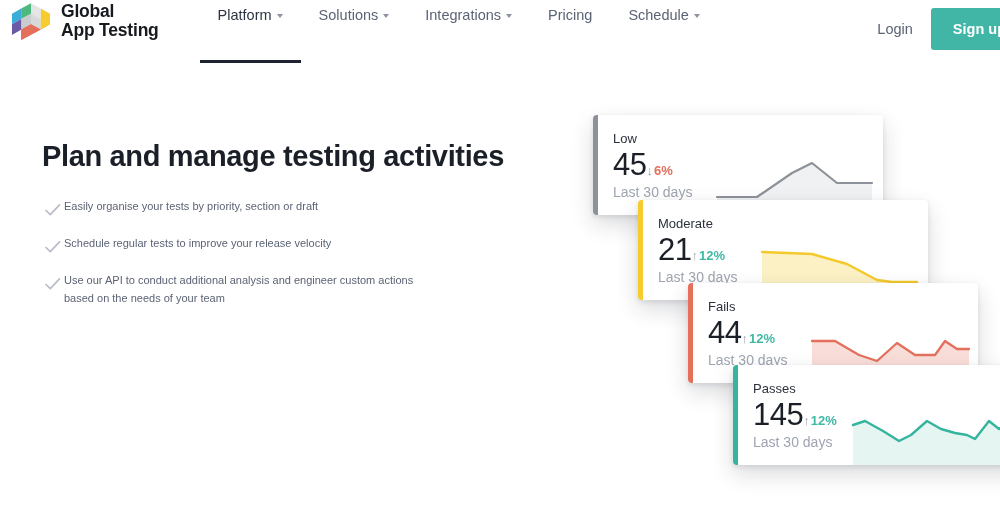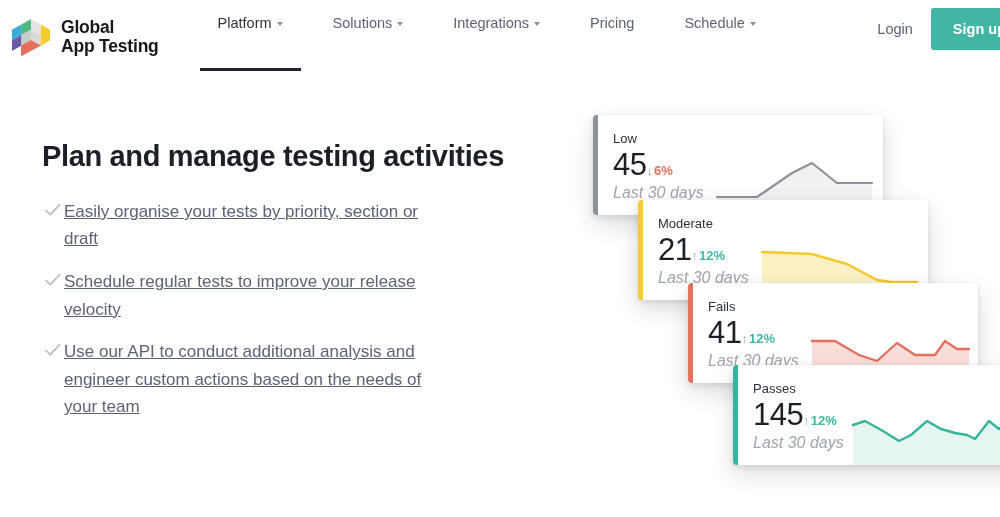--- a/index.html
+++ b/index.html
@@ -23,21 +23,21 @@
   }
 
   
   .header {
     position: absolute;
     top: 0; left: 0;
     width: 1000px;
     height: 58px;
     background: #ffffff;
     display: flex;
-    align-items: flex-end;
+    align-items: flex-start;
     z-index: 40;
   }
 
   .brand {
     display: flex;
     align-items: center;
     margin-left: 10px;
     gap: 9px;
     cursor: pointer;
   }
@@ -49,22 +49,22 @@
     color: #16191d;
     letter-spacing: -0.2px;
     white-space: pre;
   }
 
   .nav {
     display: flex;
     align-items: flex-start;
     margin-left: 41px;
     height: 58px;
-    padding-top: 12px;
-    gap: 14px;
+    padding-top: 4px;
+    gap: 0px;
   }
   .nav-item {
     position: relative;
     display: flex;
     align-items: center;
     gap: 5px;
     padding: 0 18px;
     font-size: 14.5px;
     color: #5b6474;
     cursor: pointer;
@@ -143,25 +143,24 @@
     margin-bottom: 15px;
     gap: 0px;
   }
   .check-icon {
     flex: 0 0 auto;
     width: 22px;
     height: 20px;
     margin-top: 2px;
   }
   .bullet-text {
-    font-size: 17px;
+    font-size: 11px;
     line-height: 1.62;
     color: #5c6375;
     max-width: 382px;
-    text-decoration: underline;
   }
 
   
   .cards {
     position: absolute;
     left: 0; top: 0;
     width: 1000px;
     height: 517px;
     pointer-events: none;
   }
@@ -210,25 +209,24 @@
     display: flex;
     align-items: baseline;
     gap: 1px;
   }
   .delta-arrow {
     color: #9aa0ac;
     font-weight: normal;
     font-size: 13px;
   }
   .card-period {
-    font-size: 16px;
+    font-size: 14px;
     color: #9ea4b0;
     margin-top: 3px;
     white-space: nowrap;
-    font-style: italic;
   }
   .card-chart {
     position: absolute;
     right: 0;
     bottom: 0;
   }
   .card-chart svg { display: block; }
 </style>
 </head>
 <body>
@@ -365,21 +363,21 @@
           <path d="M5,14 L55,16 L90,26 L120,42 L135,44 L160,44" fill="none" stroke="#f3c92c" stroke-width="2.4" stroke-linejoin="round" stroke-linecap="round"></path>
         </svg>
       </div>
     </div>
 
     <div class="metric-card" style="left:688px; top:283px; width:290px; height:100px; z-index:3;">
       <div class="accent" style="background:#e4705c;"></div>
       <div class="card-body">
         <div class="card-label">Fails</div>
         <div class="card-valrow">
-          <span class="card-value">41</span>
+          <span class="card-value">44</span>
           <span class="card-delta" style="color:#3fb9a4;">
             <span class="delta-arrow">↑</span>
               <span>12%</span>
           </span>
         </div>
         <div class="card-period">Last 30 days</div>
       </div>
       <div class="card-chart" style="width:165px; height:62px; right:6px; bottom:0;">
         <svg width="165" height="62" viewBox="0 0 165 62" preserveAspectRatio="none">
           <path d="M5,20 L28,20 L52,34 L70,40 L90,22 L108,34 L128,34 L138,20 L150,28 L162,28 L162,62 L5,62 Z" fill="rgba(226,112,93,0.24)"></path>

